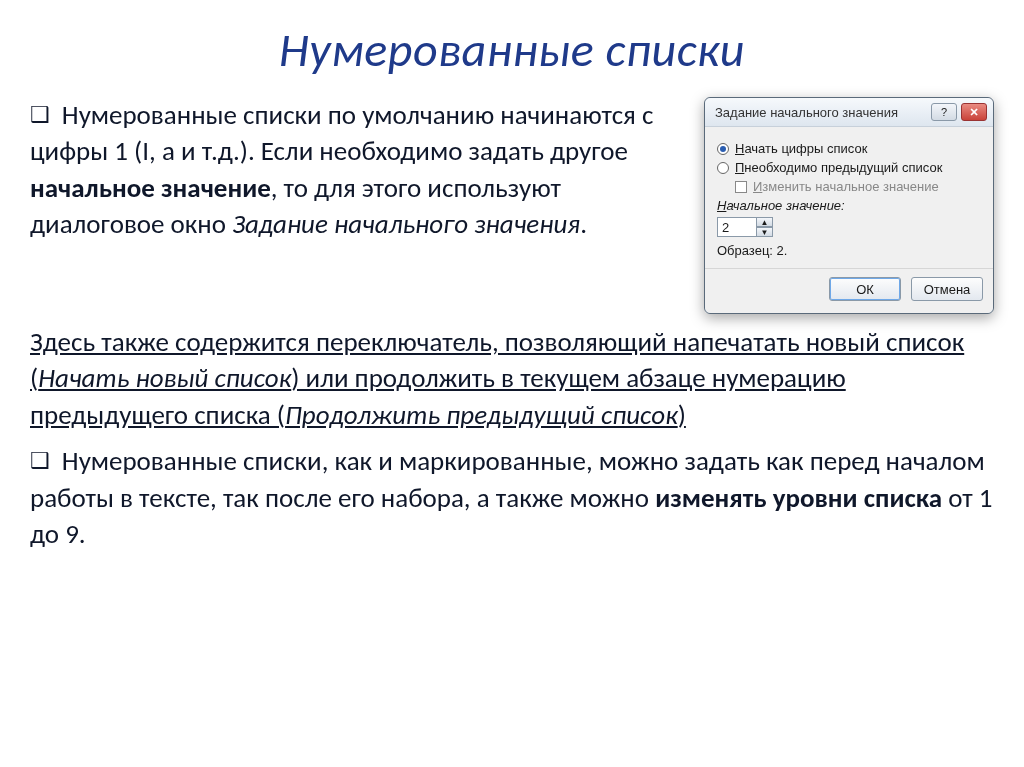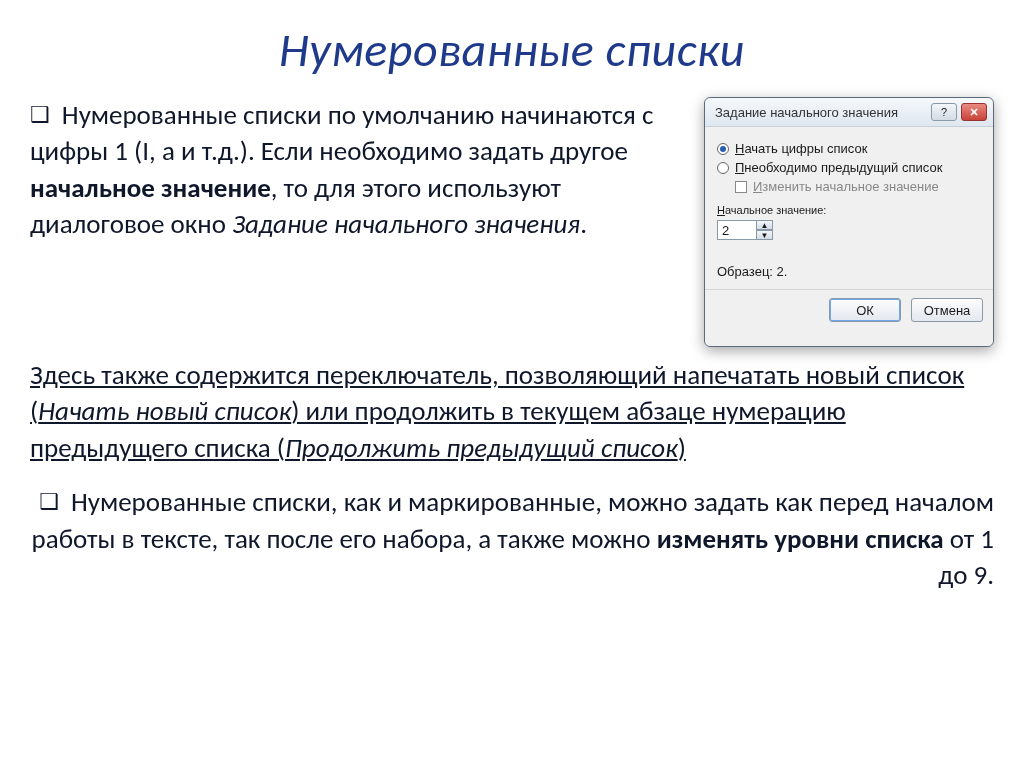--- a/index.html
+++ b/index.html
@@ -38,21 +38,21 @@
   }
   .para .bullet {
     font-size: 22px;
     vertical-align: 2px;
     margin-right: 6px;
   }
   .b { font-weight: bold; }
   .i { font-style: italic; }
   .p1 { flex: 1; }
   .p2 { margin-top: 6px; text-decoration: underline; }
-  .p3 { margin-top: 18px; text-align: right; }
+  .p3 { margin-top: 10px; }
 
   
   .dialog-shell {
     width: 290px;
     flex: 0 0 auto;
     background: linear-gradient(#e9eef5, #dfe6ee);
     border: 1px solid #5a6a7a;
     border-radius: 6px;
     box-shadow: 0 4px 14px rgba(0,0,0,0.35);
     font-size: 13px;
@@ -93,38 +93,38 @@
     display:inline-flex; align-items:center; justify-content:center; background:#fff;
   }
   .radio.checked::after {
     content:""; width:6px; height:6px; background:#2a5db0; border-radius:50%;
   }
   .u { text-decoration: underline; }
   .check {
     width: 12px; height: 12px; border: 1px solid #888; background:#fff;
   }
   .check-row { margin-left: 18px; color:#888; }
-  .lbl-start { margin-top: 10px; font-size: 11px; }
+  .lbl-start { margin-top: 4px; font-size: 13px; font-style: italic; }
   .spinner {
     display:flex; align-items:stretch; margin-top:4px; width: 60px;
   }
   .spin-val {
     border:1px solid #8a99a8; background:#fff; width:40px; height:20px;
     font-size:13px; display:flex; align-items:center; padding-left:4px;
   }
   .spin-btns { display:flex; flex-direction:column; }
   .spin-btn {
     width: 16px; height:10px; border:1px solid #8a99a8; border-left:none;
     background: linear-gradient(#f3f6fa,#d3dbe4);
     font-size:8px; display:flex; align-items:center; justify-content:center;
   }
-  .sample { margin-top:24px; font-size:13px; }
+  .sample { margin-top:6px; font-size:13px; }
   .dbuttons {
     display:flex; justify-content:flex-end; gap:10px;
-    padding: 8px 10px 24px; background:#f0f0f0;
+    padding: 8px 10px 12px; background:#f0f0f0;
     border-top:1px solid #d6d6d6;
     border-radius: 0 0 6px 6px;
   }
   .btn {
     min-width: 72px; height: 24px;
     border:1px solid #8a99a8; border-radius:3px;
     background: linear-gradient(#fdfdfd,#e3e8ef);
     font-size:13px; display:flex; align-items:center; justify-content:center;
   }
   .btn.primary {

